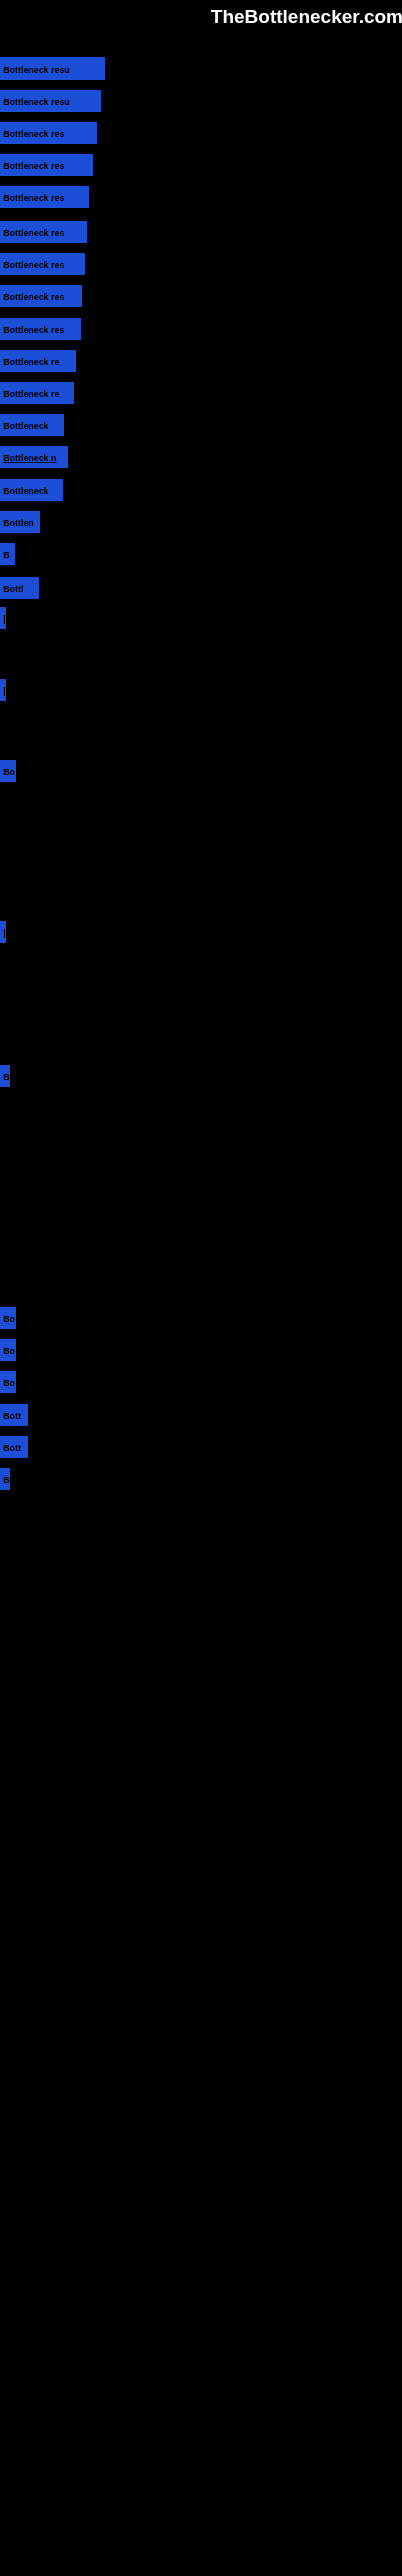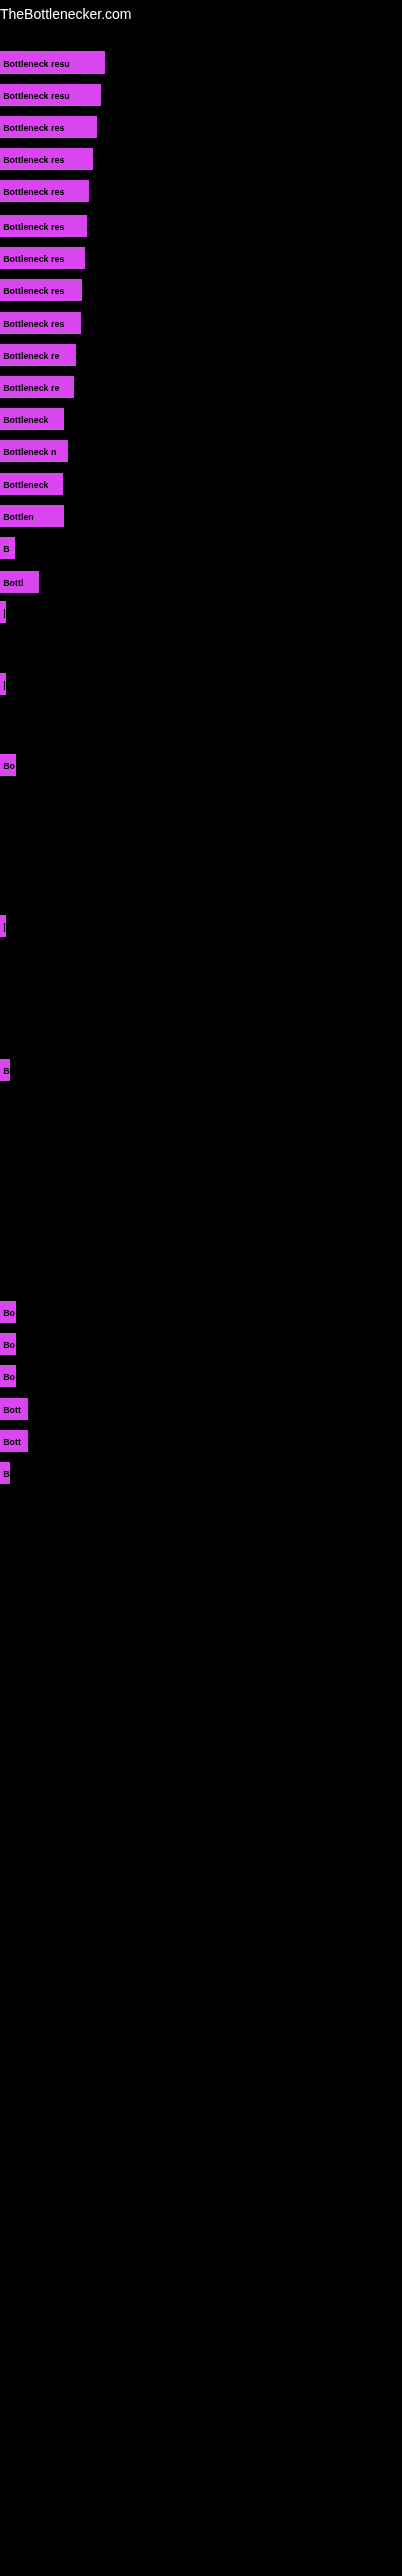--- a/index.html
+++ b/index.html
@@ -11,35 +11,35 @@
     body {
       background-color: #000000;
       width: 403px;
       min-height: 2576px;
       font-family: Arial, sans-serif;
       position: relative;
     }
 
     .site-title {
       color: #ffffff;
-      font-size: 14px;
-      text-align: left;
+      font-size: 19px;
+      text-align: right;
       padding: 6.4px 0;
-      font-weight: normal;
+      font-weight: bold;
     }
 
     .bar-row {
       position: absolute;
       left: 0;
       display: flex;
       align-items: center;
     }
 
     .bar-label {
-      background-color: #d946ef;
+      background-color: #1d4ed8;
       color: #000000;
       font-size: 8.9px;
       font-weight: bold;
       padding: 1.6px 3.2px;
       white-space: nowrap;
       overflow: hidden;
     }
   </style>
 </head>
 <body>
@@ -77,27 +77,27 @@
     <div class="bar-row" style="top: 315px; left: 0px; height: 22.5px;">
       <div class="bar-label" style="width: 76px; height: 22.5px; line-height: 22.5px;">Bottleneck re</div>
     </div>
     <div class="bar-row" style="top: 347px; left: 0px; height: 22.5px;">
       <div class="bar-label" style="width: 74px; height: 22.5px; line-height: 22.5px;">Bottleneck re</div>
     </div>
     <div class="bar-row" style="top: 379px; left: 0px; height: 22.5px;">
       <div class="bar-label" style="width: 64px; height: 22.5px; line-height: 22.5px;">Bottleneck</div>
     </div>
     <div class="bar-row" style="top: 411px; left: 0px; height: 22.5px;">
-      <div class="bar-label" style="width: 68px; height: 22.5px; line-height: 22.5px;">Bottleneck n</div>
+      <div class="bar-label" style="width: 68px; height: 22.5px; line-height: 22.5px; text-decoration: underline;">Bottleneck n</div>
     </div>
     <div class="bar-row" style="top: 444px; left: 0px; height: 22.5px;">
       <div class="bar-label" style="width: 63px; height: 22.5px; line-height: 22.5px;">Bottleneck</div>
     </div>
     <div class="bar-row" style="top: 476px; left: 0px; height: 22.5px;">
-      <div class="bar-label" style="width: 64px; height: 22.5px; line-height: 22.5px;">Bottlen</div>
+      <div class="bar-label" style="width: 40px; height: 22.5px; line-height: 22.5px;">Bottlen</div>
     </div>
     <div class="bar-row" style="top: 508px; left: 0px; height: 22.5px;">
       <div class="bar-label" style="width: 14.5px; height: 22.5px; line-height: 22.5px;">B</div>
     </div>
     <div class="bar-row" style="top: 540px; left: 0px; height: 26px;">
       <div class="bar-label" style="width: 39px; height: 22.5px; line-height: 22.5px;">Bottl</div>
     </div>
     <div class="bar-row" style="top: 572px; left: 0px; height: 22.5px;">
       <div class="bar-label" style="width: 6.4px; height: 22.5px; line-height: 22.5px;">|</div>
     </div>

